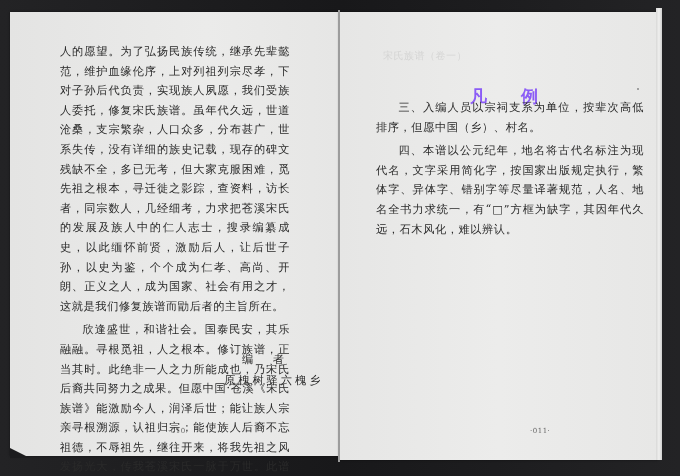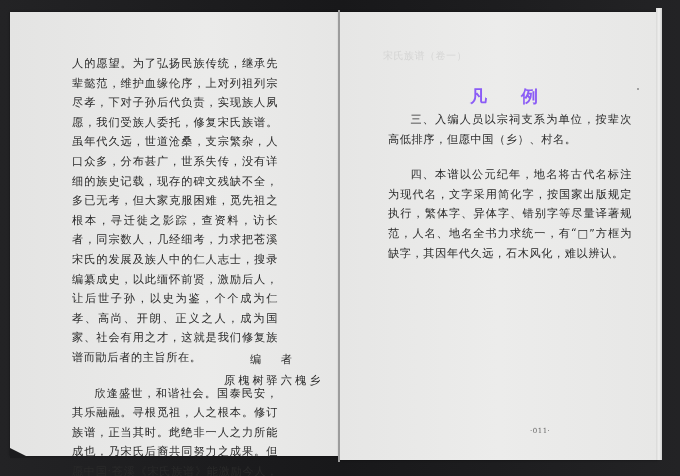--- a/index.html
+++ b/index.html
@@ -40,26 +40,26 @@
   }
   .text-block {
     position: absolute;
     color: #2a2a2a;
     font-size: 11.2px;
     line-height: 19.6px;
     letter-spacing: 0.6px;
     text-align: justify;
   }
   .left-text { left: 56px; top: 38px; width: 238px; }
-  .para { margin: 16px; text-indent: 0; }
+  .para { margin: 4px; text-indent: 0; }
   .para.indent { text-indent: 2em; }
   .signature {
     position: absolute; color: #2a2a2a; font-size: 11.2px; letter-spacing: 3px;
   }
-  .sig-editor { left: 242px; top: 352px; letter-spacing: 8px; margin-left: 8px; }
+  .sig-editor { left: 242px; top: 352px; letter-spacing: 8px; }
   .sig-date { left: 224px; top: 373px; }
   .page-num {
     position: absolute; font-size: 7px; color: #666; letter-spacing: 0.5px;
   }
   .pn-left { left: 168px; top: 427px; }
   .pn-right { left: 485px; top: 427px; margin-left: 45px; }
   .title {
     position: absolute; left: 470px; top: 85px;
     font-size: 17px; color: #8b5cf6; letter-spacing: 14px; font-weight: bold;
   }

